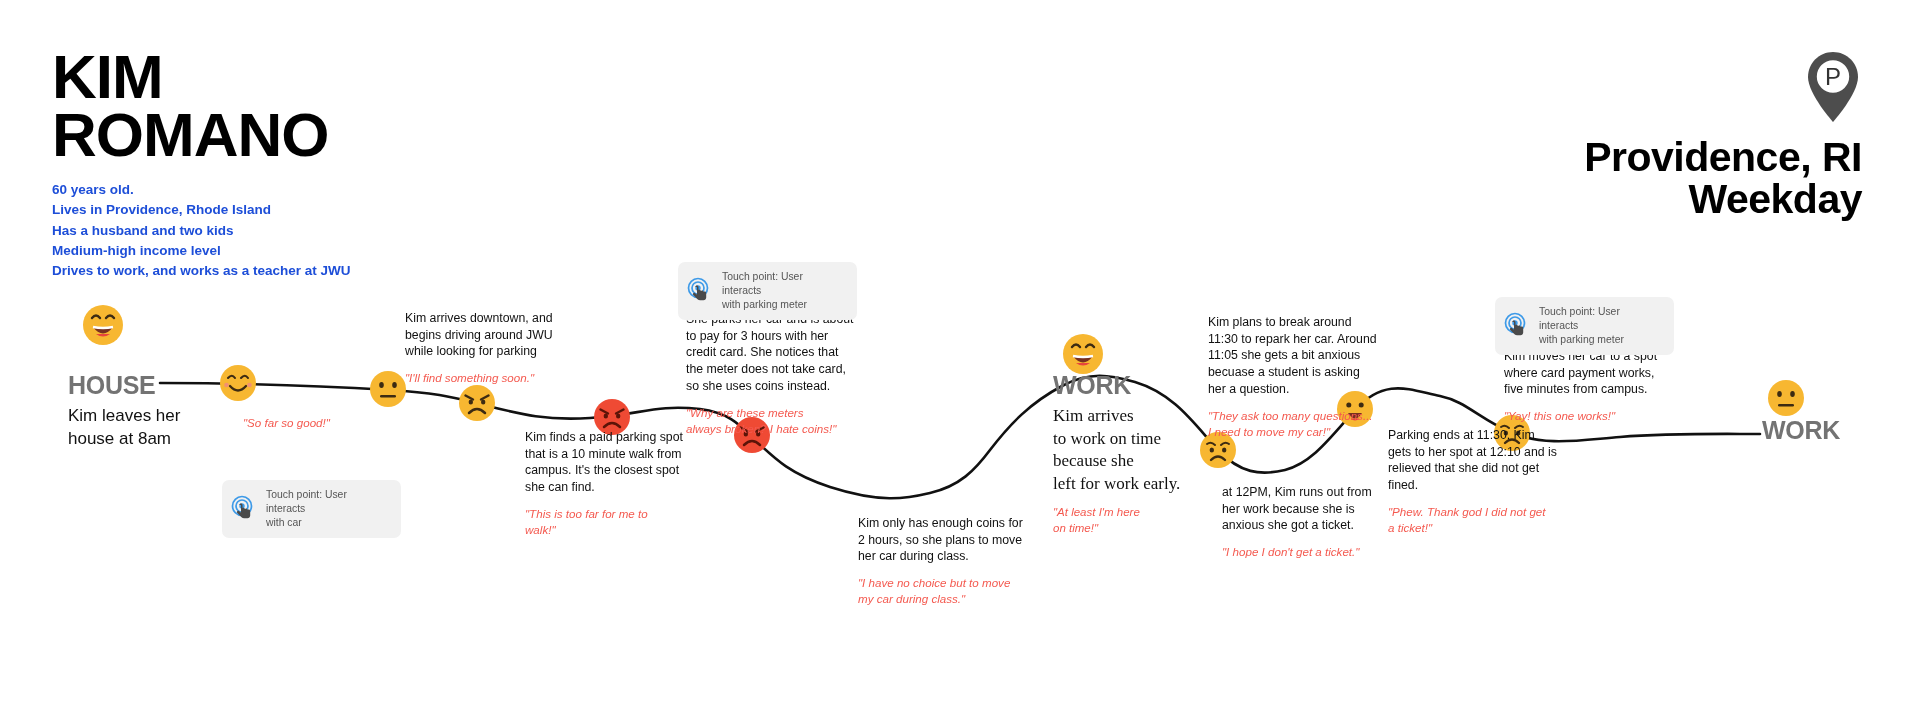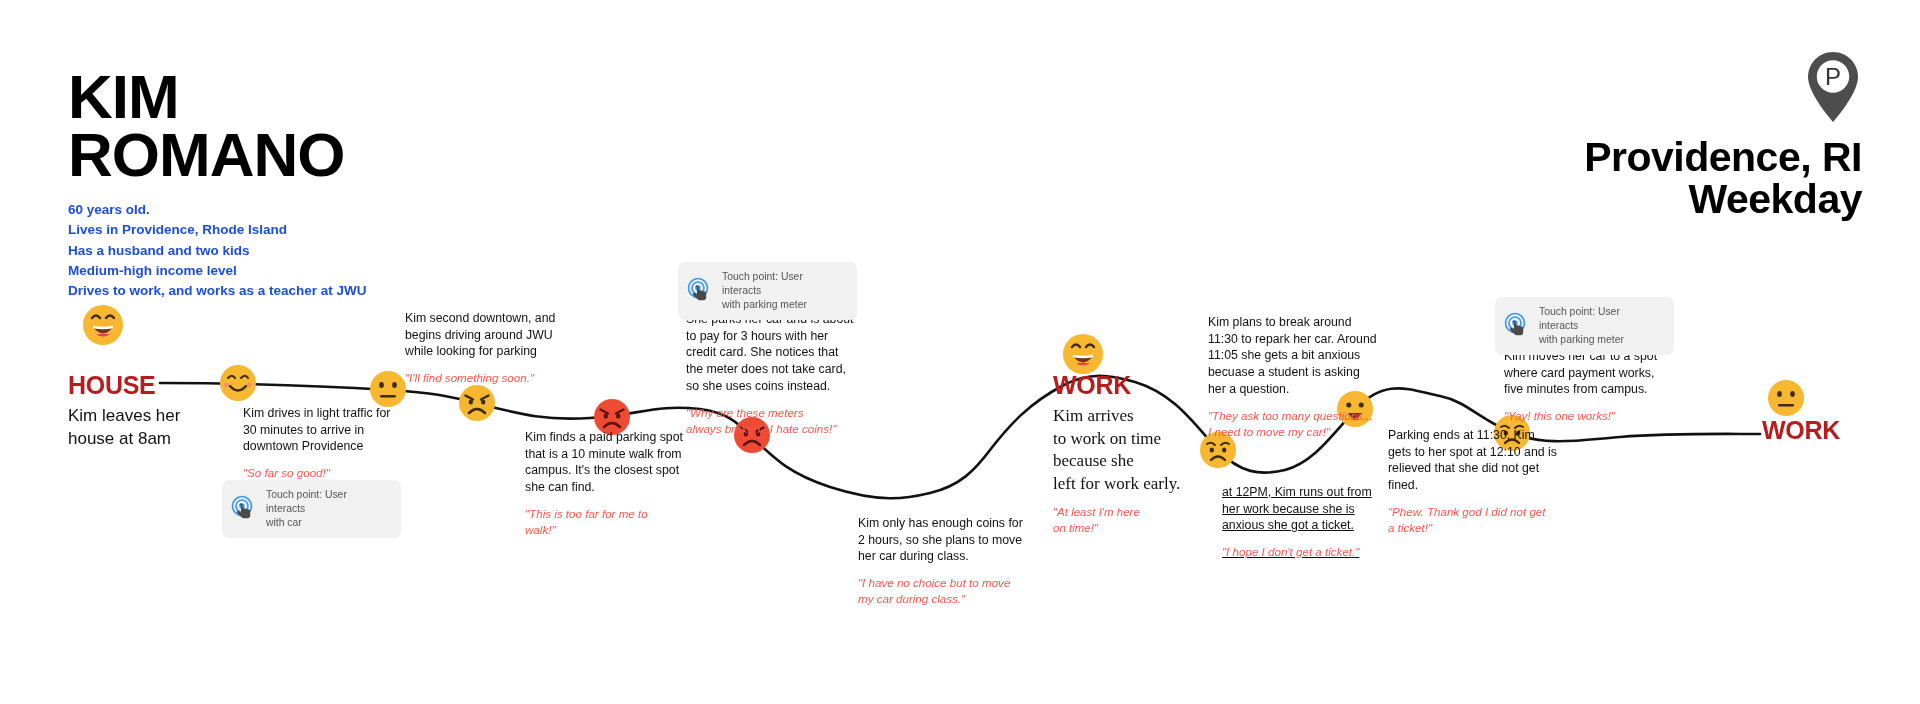--- a/index.html
+++ b/index.html
@@ -6,21 +6,21 @@
   body{
     width:1920px;height:704px;background:#ffffff;
     font-family:"Liberation Sans",sans-serif;
     color:#111111;overflow:hidden;position:relative;
   }
   #stage{position:relative;width:1920px;height:704px;}
 
   .abs{position:absolute;}
 
   
-  #persona{left:68px;top:48px;width:420px;margin-top:20px;}
+  #persona{left:52px;top:48px;width:420px;}
   #persona .name{
     font-size:62px;line-height:0.93;font-weight:700;
     letter-spacing:-1px;color:#000;
   }
   #persona .name span{display:block;}
   #persona .details{margin-top:17px;}
   #persona .details div{
     font-size:13.5px;font-weight:700;line-height:1.49;color:#1d4ed8;
   }
 
@@ -38,21 +38,21 @@
 
   
   .node{position:absolute;width:38px;height:38px;margin-left:-19px;margin-top:-19px;}
   .node svg{display:block;width:38px;height:38px;}
   .node.big{width:42px;height:42px;margin-left:-21px;margin-top:-21px;}
   .node.big svg{width:42px;height:42px;}
 
   
   .stage{position:absolute;}
   .stage .stage-name{
-    font-size:25px;font-weight:700;letter-spacing:-0.3px;color:#b91c1c;
+    font-size:25px;font-weight:700;letter-spacing:-0.3px;color:#737373;
     line-height:1;white-space:nowrap;
   }
   .stage .stage-sub{
     font-size:17px;font-weight:400;line-height:1.33;color:#111;margin-top:7px;
   }
   .stage .stage-quote{
     font-size:11.5px;font-style:italic;color:#f4594f;line-height:1.33;margin-top:10px;
   }
 
   
@@ -258,28 +258,25 @@
 left for work early.</div>
     <div class="stage-quote wrap" style="white-space: pre-line;">"At least I'm here
 on time!"</div>
   </div>
 
   <div class="stage" style="left:1762px;top:418px;width:150px;">
     <div class="stage-name">WORK</div>
   </div>
 
   <div class="ann" style="left:243px;top:405px;width:180px;">
-    <div class="ann-body wrap" style="white-space: pre-line;">Kim drives in light traffic for
-30 minutes to arrive in
-downtown Providence</div>
     <div class="ann-quote wrap">"So far so good!"</div>
   </div>
 
   <div class="ann" style="left:405px;top:310px;width:190px;">
-    <div class="ann-body wrap" style="white-space: pre-line;">Kim second downtown, and
+    <div class="ann-body wrap" style="white-space: pre-line;">Kim arrives downtown, and
 begins driving around JWU
 while looking for parking</div>
     <div class="ann-quote wrap">"I'll find something soon."</div>
   </div>
 
   <div class="ann" style="left:525px;top:429px;width:185px;">
     <div class="ann-body wrap" style="white-space: pre-line;">Kim finds a paid parking spot
 that is a 10 minute walk from
 campus. It's the closest spot
 she can find.</div>
@@ -308,21 +305,21 @@
   <div class="ann" style="left:1208px;top:314px;width:195px;">
     <div class="ann-body wrap" style="white-space: pre-line;">Kim plans to break around
 11:30 to repark her car. Around
 11:05 she gets a bit anxious
 becuase a student is asking
 her a question.</div>
     <div class="ann-quote wrap" style="white-space: pre-line;">"They ask too many questions...
 I need to move my car!"</div>
   </div>
 
-  <div class="ann" style="left:1222px;top:484px;width:180px;text-decoration:underline;">
+  <div class="ann" style="left:1222px;top:484px;width:180px;">
     <div class="ann-body wrap" style="white-space: pre-line;">at 12PM, Kim runs out from
 her work because she is
 anxious she got a ticket.</div>
     <div class="ann-quote wrap">"I hope I don't get a ticket."</div>
   </div>
 
   <div class="ann" style="left:1388px;top:427px;width:190px;">
     <div class="ann-body wrap" style="white-space: pre-line;">Parking ends at 11:30. Kim
 gets to her spot at 12:10 and is
 relieved that she did not get

